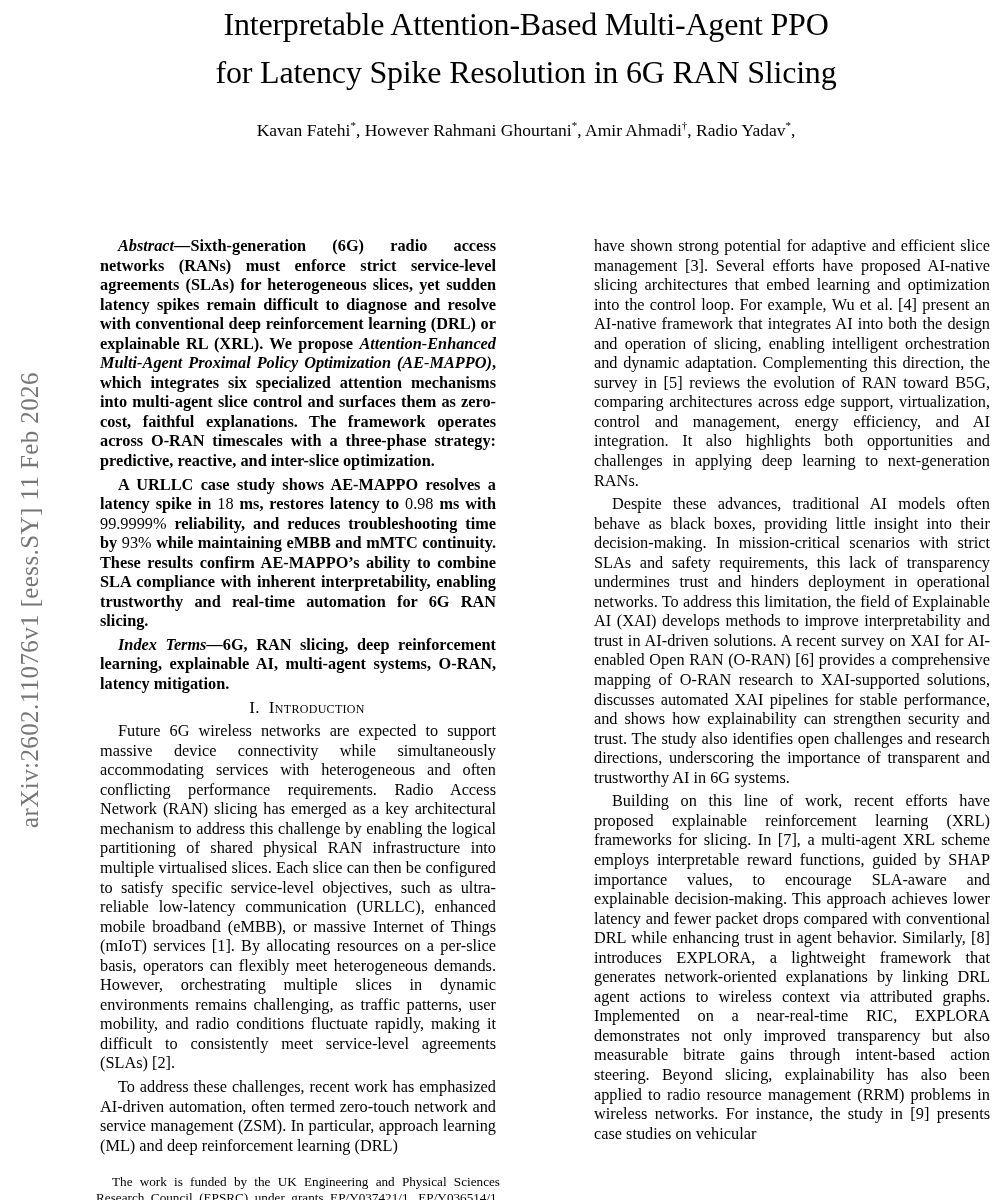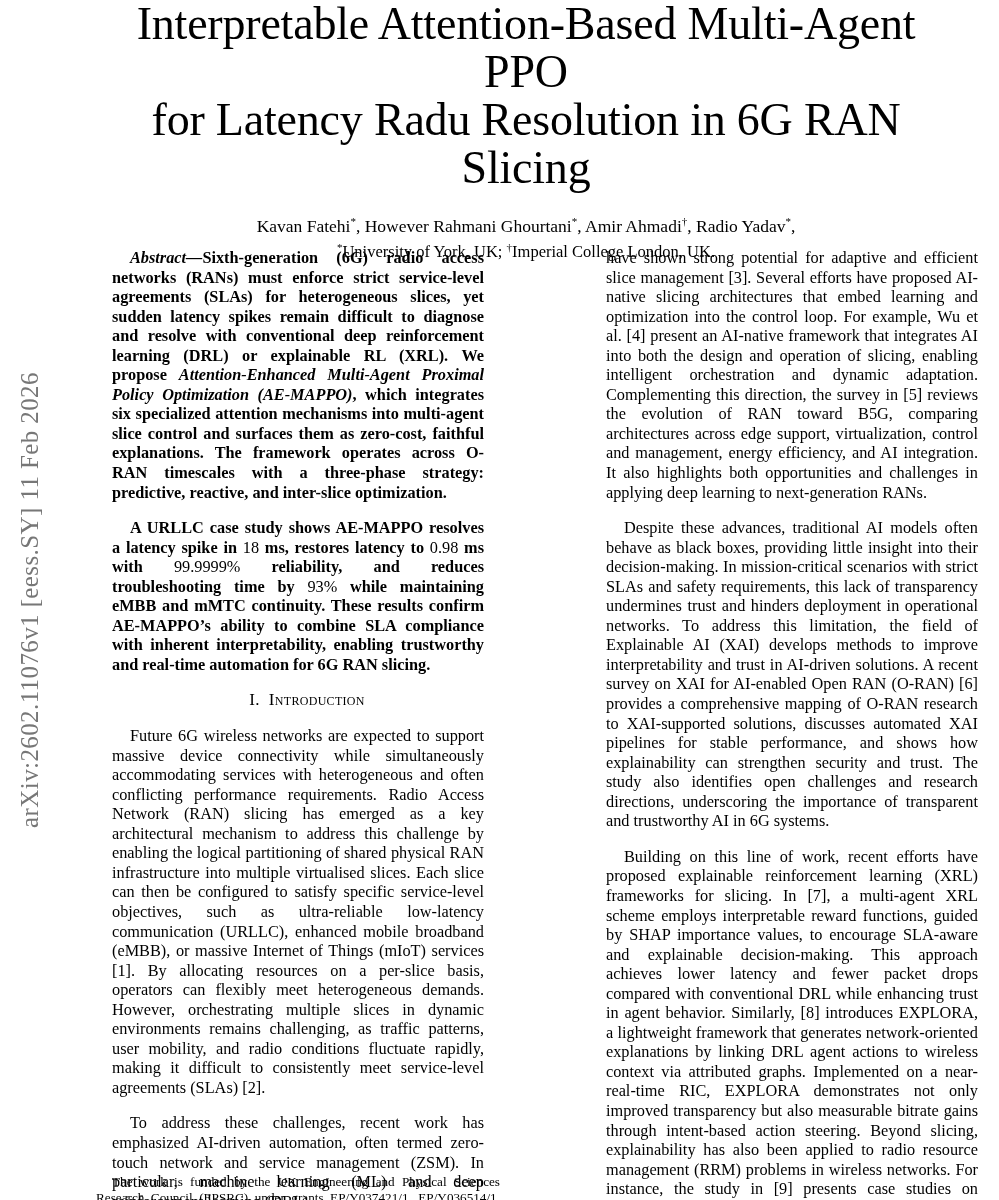--- a/index.html
+++ b/index.html
@@ -41,21 +41,21 @@
   
   .title-block {
     position: absolute;
     left: 92px;
     top: 0px;
     width: 868px;
     text-align: center;
   }
   .paper-title {
     font-family: "Liberation Serif", "DejaVu Serif", serif;
-    font-size: 46px;
+    font-size: 32px;
     line-height: 48px;
     font-weight: normal;
     margin: 0;
     padding-top: 0px;
     letter-spacing: -0.2px;
   }
   .paper-title .ln { display: block; }
 
   .authors {
     margin-top: 22px;
@@ -80,21 +80,21 @@
     top: 232px;
     width: 404px;
     text-align: justify;
     font-size: 16.3px;
     line-height: 19.55px;
   }
   .col-left  { left: 96px; }
   .col-right { left: 590px; }
 
   .col p {
-    margin: 16px;
+    margin: 4px;
     text-indent: 18px;
   }
   .col p.noindent { text-indent: 0; }
 
   .abstract {
     font-weight: bold;
     text-align: justify;
     hyphens: auto;
   }
   .abstract .lead {
@@ -138,40 +138,40 @@
 
 <div class="page">
 
   <div class="arxiv-stamp">
     <div class="txt">arXiv:2602.11076v1  [eess.SY]  11 Feb 2026</div>
   </div>
 
   <div class="title-block">
     <h1 class="paper-title">
       <span class="ln">Interpretable Attention-Based Multi-Agent PPO</span>
-      <span class="ln">for Latency Radu Resolution in 6G RAN Slicing</span>
+      <span class="ln">for Latency Spike Resolution in 6G RAN Slicing</span>
     </h1>
 
     <div class="authors">
       <span class="ln"><span>Kavan Fatehi</span><sup class="mark">*</sup><span>, However Rahmani Ghourtani</span><sup class="mark">*</sup><span>, Amir Ahmadi</span><sup class="mark">†</sup><span>, Radio Yadav</span><sup class="mark">*</sup><span>,</span></span>
-      <span class="ln affil"><sup class="mark">*</sup><span>University of York, UK; </span><sup class="mark">†</sup><span>Imperial College London, UK.</span></span>
     </div>
   </div>
 
   <div class="col col-left">
 
     <p class="abstract"><span class="lead">Abstract—</span><span>Sixth-generation (6G) radio access networks (RANs) must enforce strict service-level agreements (SLAs) for heterogeneous slices, yet sudden latency spikes remain difficult to diagnose and resolve with conventional deep reinforcement learning (DRL) or explainable RL (XRL). We propose </span><i>Attention-Enhanced Multi-Agent Proximal Policy Optimization (AE-MAPPO)</i><span>, which integrates six specialized attention mechanisms into multi-agent slice control and surfaces them as zero-cost, faithful explanations. The framework operates across O-RAN timescales with a three-phase strategy: predictive, reactive, and inter-slice optimization.</span></p>
 
     <p class="abstract"><span>A URLLC case study shows AE-MAPPO resolves a latency spike in </span><span class="num">18</span><span> ms, restores latency to </span><span class="num">0.98</span><span> ms with </span><span class="num">99.9999%</span><span> reliability, and reduces troubleshooting time by </span><span class="num">93%</span><span> while maintaining eMBB and mMTC continuity. These results confirm AE-MAPPO’s ability to combine SLA compliance with inherent interpretability, enabling trustworthy and real-time automation for 6G RAN slicing.</span></p>
 
+    <p class="abstract"><span class="lead">Index Terms—</span><span>6G, RAN slicing, deep reinforcement learning, explainable AI, multi-agent systems, O-RAN, latency mitigation.</span></p>
 
     <p class="sec-head"><span class="numeral">I.</span>&nbsp; <span>Introduction</span></p>
 
     <p class="body-para">Future 6G wireless networks are expected to support massive device connectivity while simultaneously accommodating services with heterogeneous and often conflicting performance requirements. Radio Access Network (RAN) slicing has emerged as a key architectural mechanism to address this challenge by enabling the logical partitioning of shared physical RAN infrastructure into multiple virtualised slices. Each slice can then be configured to satisfy specific service-level objectives, such as ultra-reliable low-latency communication (URLLC), enhanced mobile broadband (eMBB), or massive Internet of Things (mIoT) services [1]. By allocating resources on a per-slice basis, operators can flexibly meet heterogeneous demands. However, orchestrating multiple slices in dynamic environments remains challenging, as traffic patterns, user mobility, and radio conditions fluctuate rapidly, making it difficult to consistently meet service-level agreements (SLAs) [2].</p>
-    <p class="body-para">To address these challenges, recent work has emphasized AI-driven automation, often termed zero-touch network and service management (ZSM). In particular, machine learning (ML) and deep reinforcement learning (DRL)</p>
+    <p class="body-para">To address these challenges, recent work has emphasized AI-driven automation, often termed zero-touch network and service management (ZSM). In particular, approach learning (ML) and deep reinforcement learning (DRL)</p>
   </div>
 
   <div class="col col-right">
     <p class="body-para noindent">have shown strong potential for adaptive and efficient slice management [3]. Several efforts have proposed AI-native slicing architectures that embed learning and optimization into the control loop. For example, Wu et al. [4] present an AI-native framework that integrates AI into both the design and operation of slicing, enabling intelligent orchestration and dynamic adaptation. Complementing this direction, the survey in [5] reviews the evolution of RAN toward B5G, comparing architectures across edge support, virtualization, control and management, energy efficiency, and AI integration. It also highlights both opportunities and challenges in applying deep learning to next-generation RANs.</p>
     <p class="body-para">Despite these advances, traditional AI models often behave as black boxes, providing little insight into their decision-making. In mission-critical scenarios with strict SLAs and safety requirements, this lack of transparency undermines trust and hinders deployment in operational networks. To address this limitation, the field of Explainable AI (XAI) develops methods to improve interpretability and trust in AI-driven solutions. A recent survey on XAI for AI-enabled Open RAN (O-RAN) [6] provides a comprehensive mapping of O-RAN research to XAI-supported solutions, discusses automated XAI pipelines for stable performance, and shows how explainability can strengthen security and trust. The study also identifies open challenges and research directions, underscoring the importance of transparent and trustworthy AI in 6G systems.</p>
     <p class="body-para">Building on this line of work, recent efforts have proposed explainable reinforcement learning (XRL) frameworks for slicing. In [7], a multi-agent XRL scheme employs interpretable reward functions, guided by SHAP importance values, to encourage SLA-aware and explainable decision-making. This approach achieves lower latency and fewer packet drops compared with conventional DRL while enhancing trust in agent behavior. Similarly, [8] introduces EXPLORA, a lightweight framework that generates network-oriented explanations by linking DRL agent actions to wireless context via attributed graphs. Implemented on a near-real-time RIC, EXPLORA demonstrates not only improved transparency but also measurable bitrate gains through intent-based action steering. Beyond slicing, explainability has also been applied to radio resource management (RRM) problems in wireless networks. For instance, the study in [9] presents case studies on vehicular</p>
   </div>
 
   <div class="footnote">The work is funded by the UK Engineering and Physical Sciences Research Council (EPSRC) under grants EP/Y037421/1, EP/Y036514/1, EP/X040518/1.</div>
 

